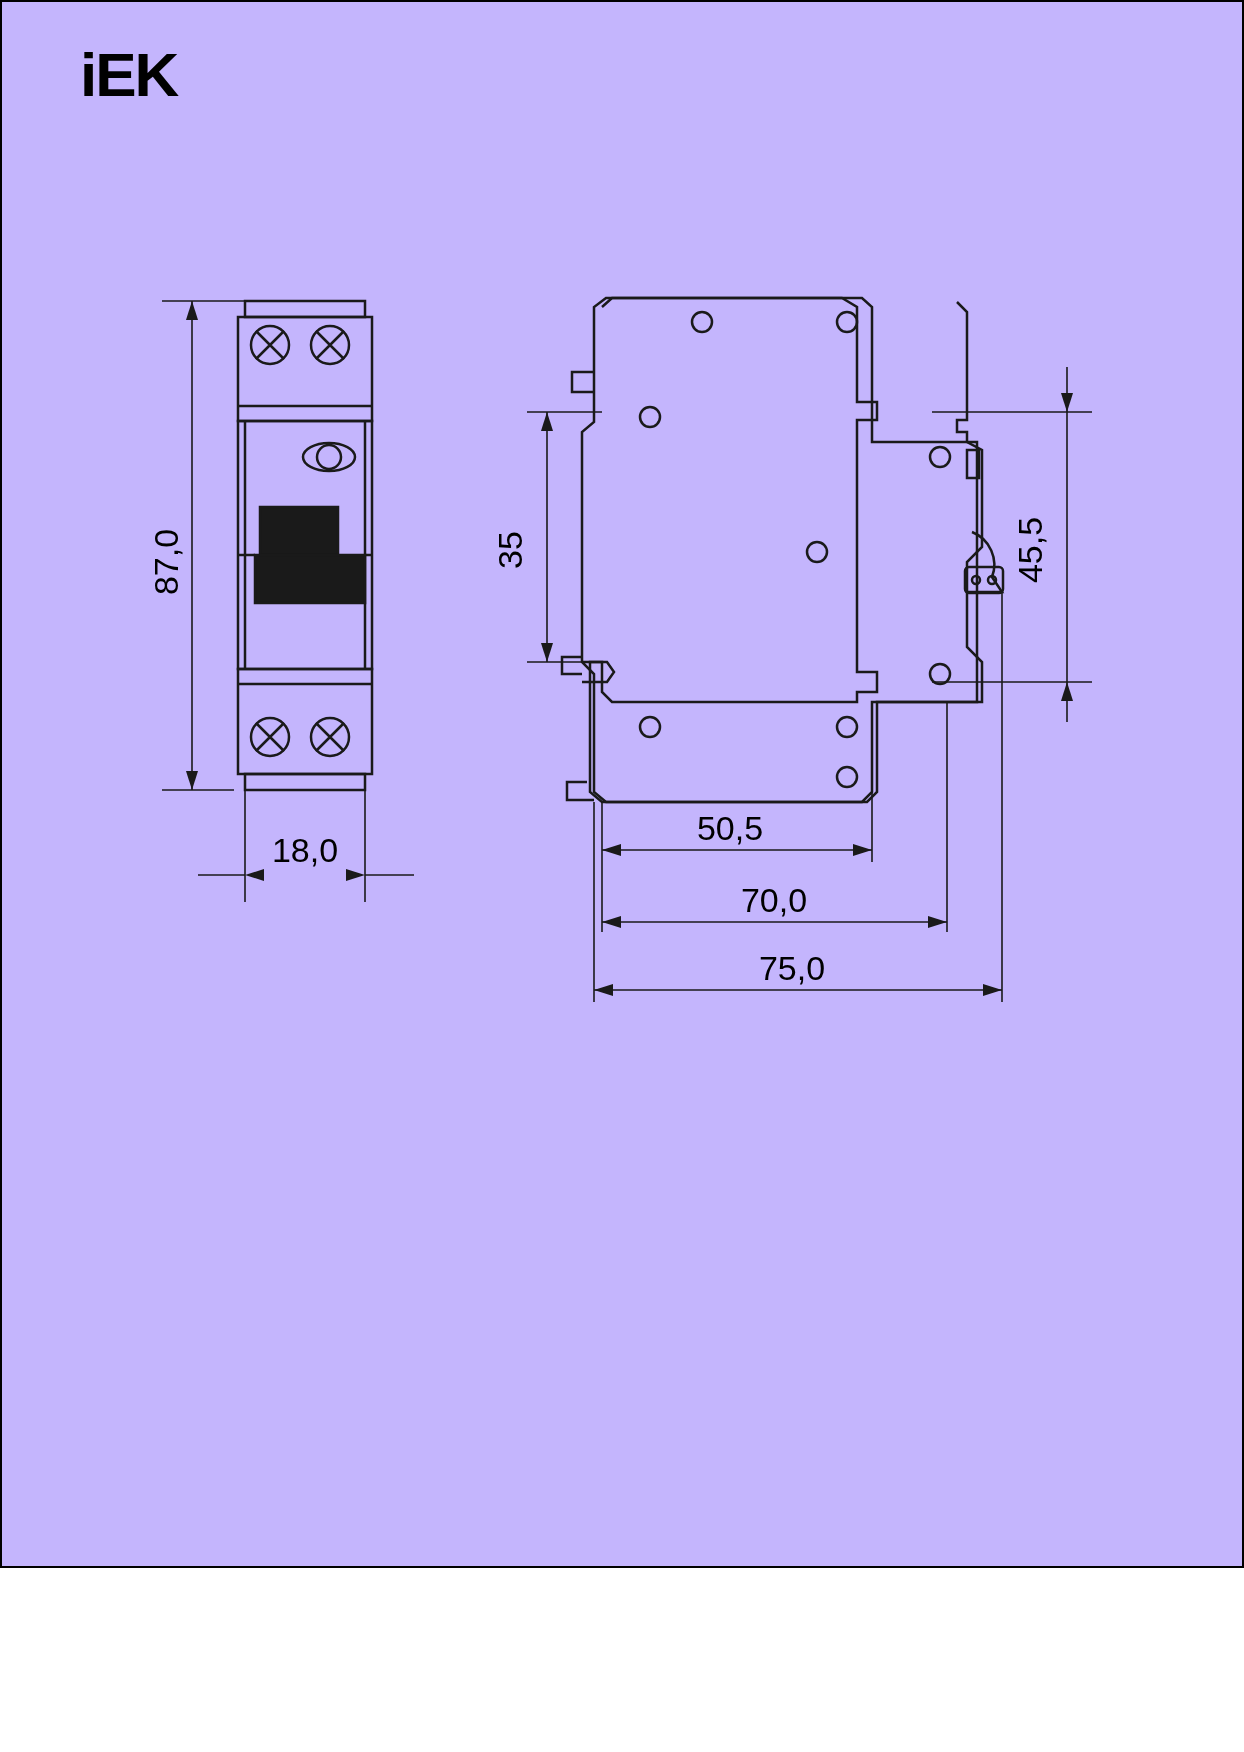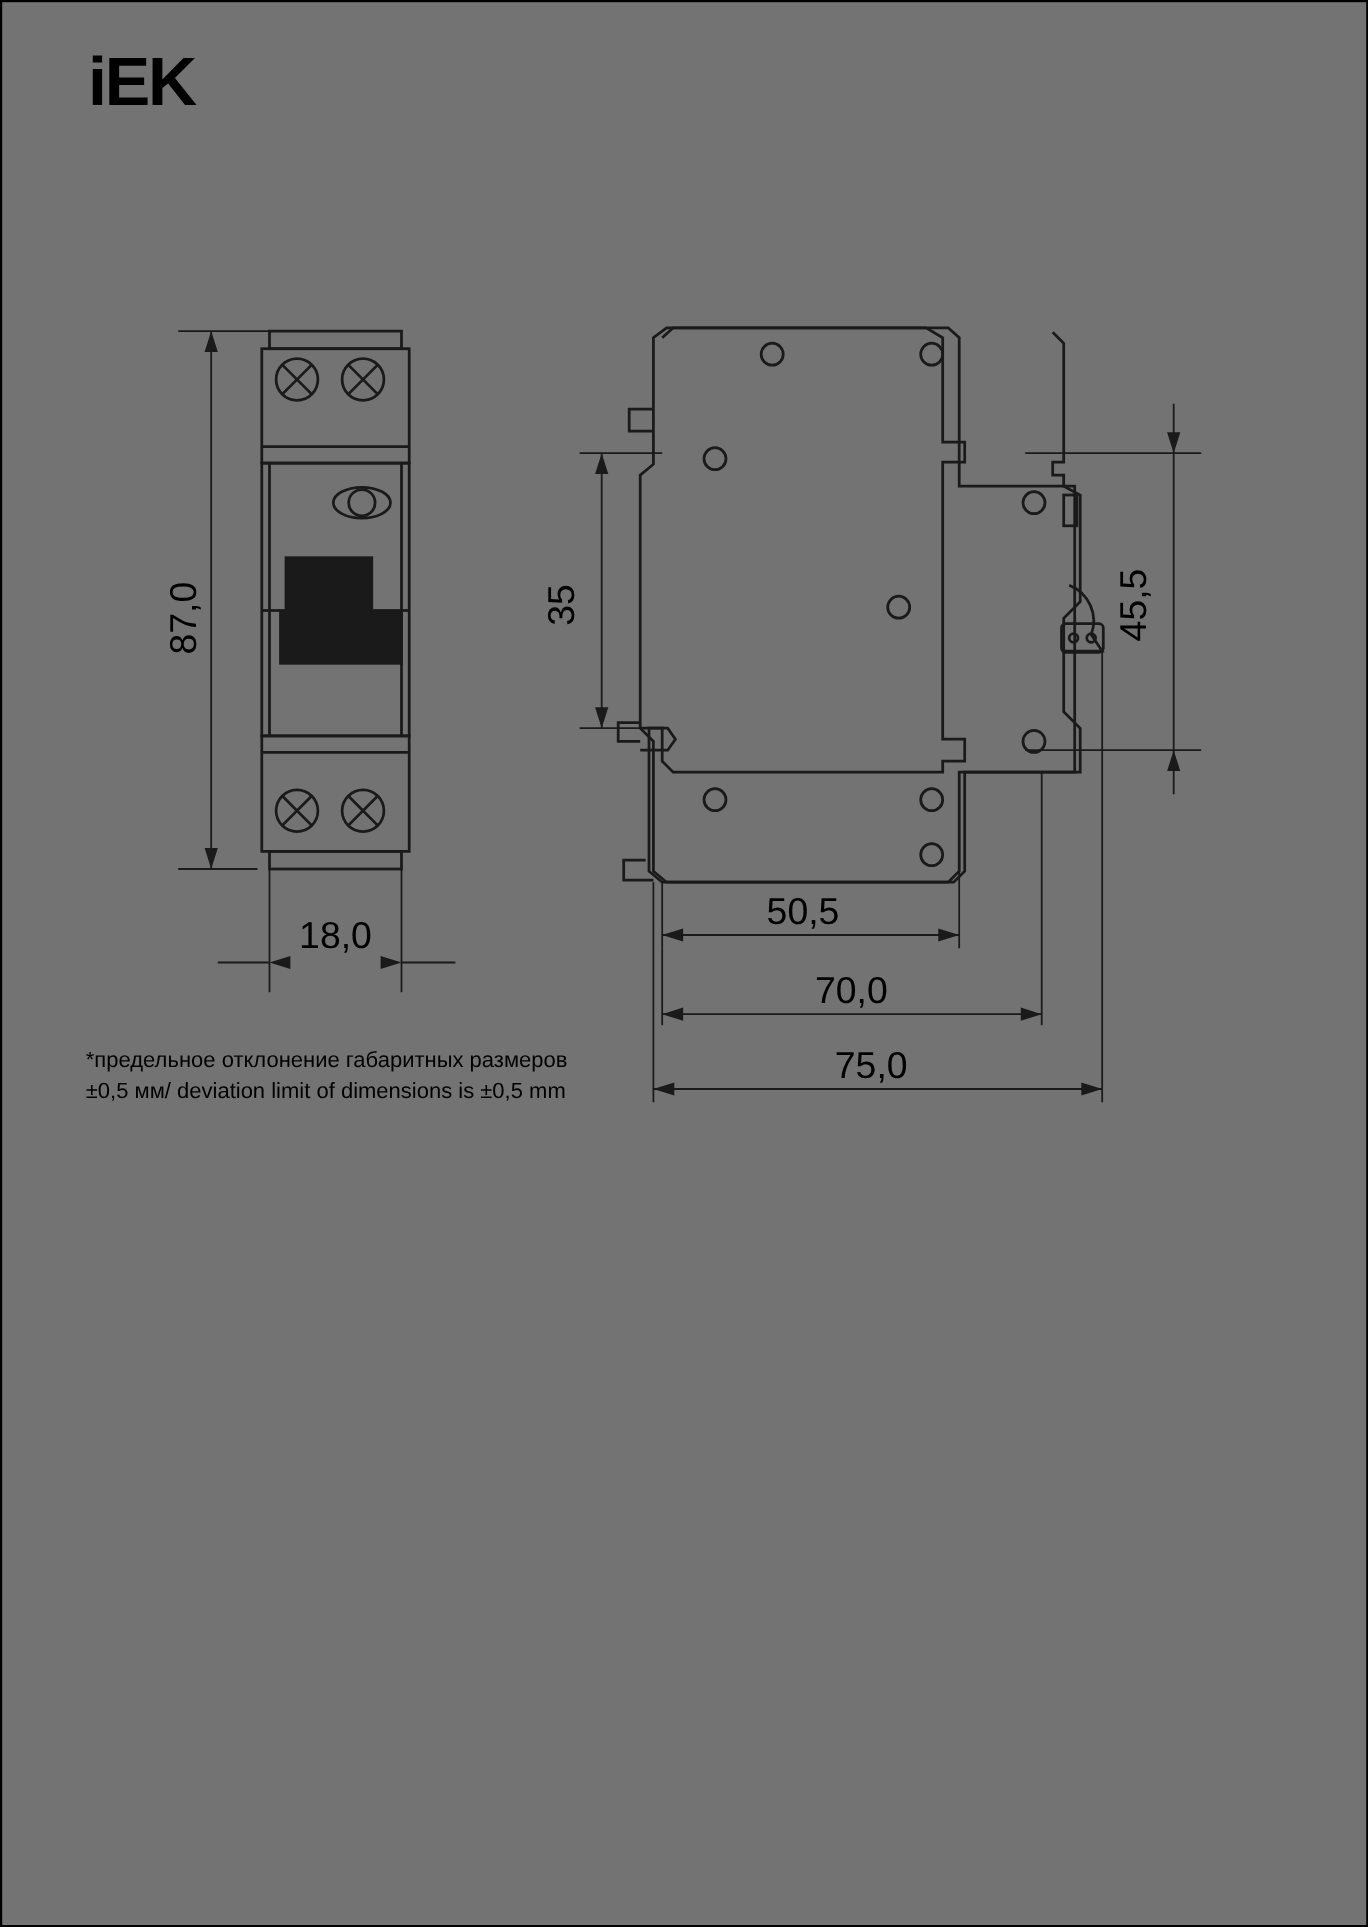--- a/index.html
+++ b/index.html
@@ -7,22 +7,22 @@
     padding: 0;
     background: #ffffff;
   }
   body {
     font-family: "Liberation Sans", sans-serif;
     color: #000000;
   }
   #page {
     position: relative;
     width: 1244px;
-    height: 1752px;
-    background: #737373;
+    height: 1568px;
+    background: #c4b5fd;
     border: 2px solid #000000;
     box-sizing: border-box;
     overflow: hidden;
   }
   .logo {
     position: absolute;
     left: 78px;
     top: 42px;
     font-size: 62px;
     font-weight: bold;
@@ -224,16 +224,14 @@
         <line x1="1000" y1="590" x2="1000" y2="1000"></line>
         <line x1="592" y1="988" x2="1000" y2="988"></line>
         <path d="M592 988 L611 982 L611 994 Z" fill="#1a1a1a" stroke="none"></path>
         <path d="M1000 988 L981 982 L981 994 Z" fill="#1a1a1a" stroke="none"></path>
       </g>
       <text class="dimtext" x="790" y="978" text-anchor="middle" stroke="none" fill="#000" font-size="40">75,0</text>
 
     </g>
   </svg>
 
-  <div class="note">*предельное отклонение габаритных размеров
-±0,5 мм/ deviation limit of dimensions is ±0,5 mm</div>
 
 </div>
 
 </body></html>

